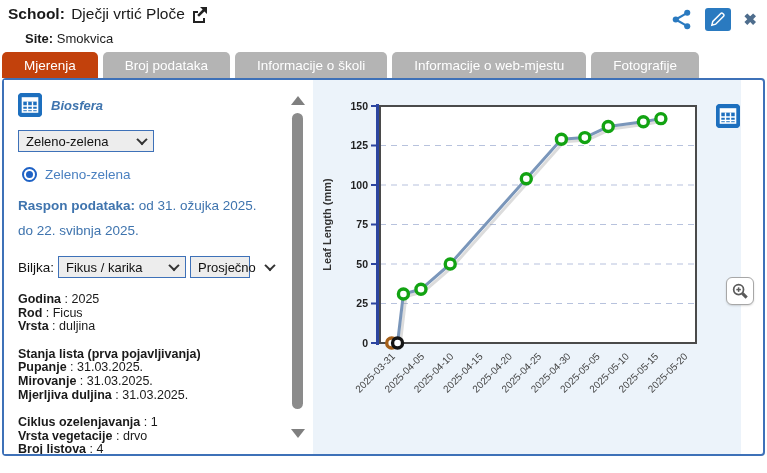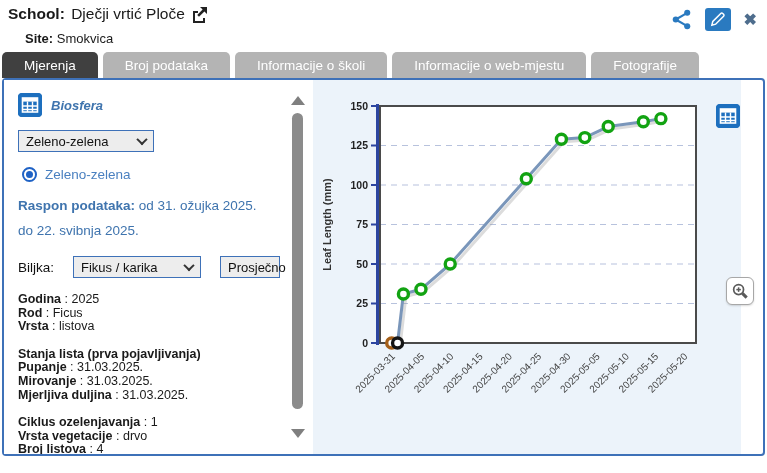--- a/index.html
+++ b/index.html
@@ -16,21 +16,21 @@
   .hdr-icons { position:absolute; top:8px; right:10px; display:flex; align-items:center; gap:13px; }
   .edit-btn { width:26px; height:23px; background:#2a7ac0; border-radius:3px;
     display:flex; align-items:center; justify-content:center; cursor:pointer; }
   .close-x { font-size:16px; font-weight:700; color:#4e6d8d; cursor:pointer; line-height:1; }
 
   
   .tabs { position:absolute; top:52px; left:2px; right:2px; height:26px; display:flex; gap:5px; }
   .tab { height:26px; padding:0 22px; display:flex; align-items:center; justify-content:center;
     font-size:13.5px; color:#fff; background:#b4b4b4; border-radius:5px 5px 0 0; cursor:pointer;
     white-space:nowrap; }
-  .tab.active { background:#404040; }
+  .tab.active { background:#c2410c; }
 
   
   .box { position:absolute; top:78px; left:2px; right:2px; bottom:17px;
     border:2px solid #3e71b8; border-radius:4px; background:#fff; }
 
   
   .left-panel { position:absolute; left:0; top:0; width:284px; bottom:0; padding:13px 6px 8px 14px;
     background:#fff; overflow:hidden; }
   .bio-row { display:flex; align-items:center; gap:9px; margin-bottom:13px; }
   .tbl-icon { width:24px; height:24px; border-radius:4px; background:#1d6fbe; flex:0 0 auto; }
@@ -41,21 +41,21 @@
   .select .chev { width:8px; height:8px; border-left:2px solid #333; border-bottom:2px solid #333;
     transform:rotate(-45deg) translate(1px,-1px); margin-left:10px; flex:0 0 auto; }
   .sel-dataset { width:136px; margin-bottom:15px; }
   .radio-row { display:flex; align-items:center; gap:8px; margin-left:4px; margin-bottom:11px; }
   .radio { width:15px; height:15px; border-radius:50%; border:2px solid #1f62c5; background:#fff;
     display:flex; align-items:center; justify-content:center; cursor:pointer; }
   .radio .dot { width:7px; height:7px; border-radius:50%; background:#1f62c5; }
   .radio-label { font-size:13.5px; color:#4a80c0; }
   .range-text { font-size:13.5px; color:#3f74ae; line-height:25px; margin-bottom:13px; width:252px; }
   .range-text b { font-weight:700; }
-  .plant-row { display:flex; align-items:center; gap:19px; margin-bottom:15px; }
+  .plant-row { display:flex; align-items:center; gap:4px; margin-bottom:15px; }
   .plant-label { font-size:13.5px; color:#111; }
   .sel-plant { width:128px; }
   .sel-agg { width:60px; }
   .kv-block { margin-bottom:14px; }
   .kv-line, .kv-head { font-size:12.5px; color:#1a1a1a; line-height:13.6px; }
   .kv-line b, .kv-head { font-weight:700; }
 
   
   .scrollbar { position:absolute; left:286px; top:6px; bottom:6px; width:16px; }
   .sb-up { position:absolute; top:10px; left:1px; width:0; height:0;
@@ -160,21 +160,21 @@
         </div>
         <div class="select sel-agg">
           <span>Prosječno</span>
           <span class="chev"></span>
         </div>
       </div>
 
       <div class="kv-block">
         <div class="kv-line"><b>Godina</b><span> : 2025</span></div>
         <div class="kv-line"><b>Rod</b><span> : Ficus</span></div>
-        <div class="kv-line"><b>Vrsta</b><span> : listova</span></div>
+        <div class="kv-line"><b>Vrsta</b><span> : duljina</span></div>
       </div>
 
       <div class="kv-block">
         <div class="kv-head">Stanja lista (prva pojavljivanja)</div>
         <div class="kv-line"><b>Pupanje</b><span> : 31.03.2025.</span></div>
         <div class="kv-line"><b>Mirovanje</b><span> : 31.03.2025.</span></div>
         <div class="kv-line"><b>Mjerljiva duljina</b><span> : 31.03.2025.</span></div>
       </div>
 
       <div class="kv-block">

